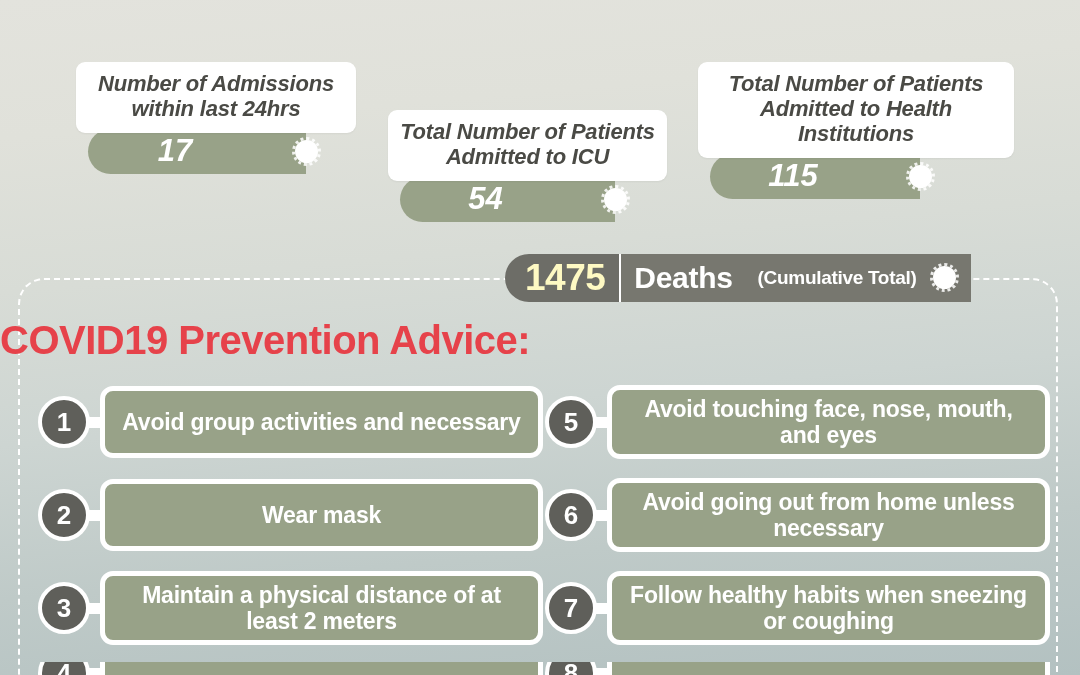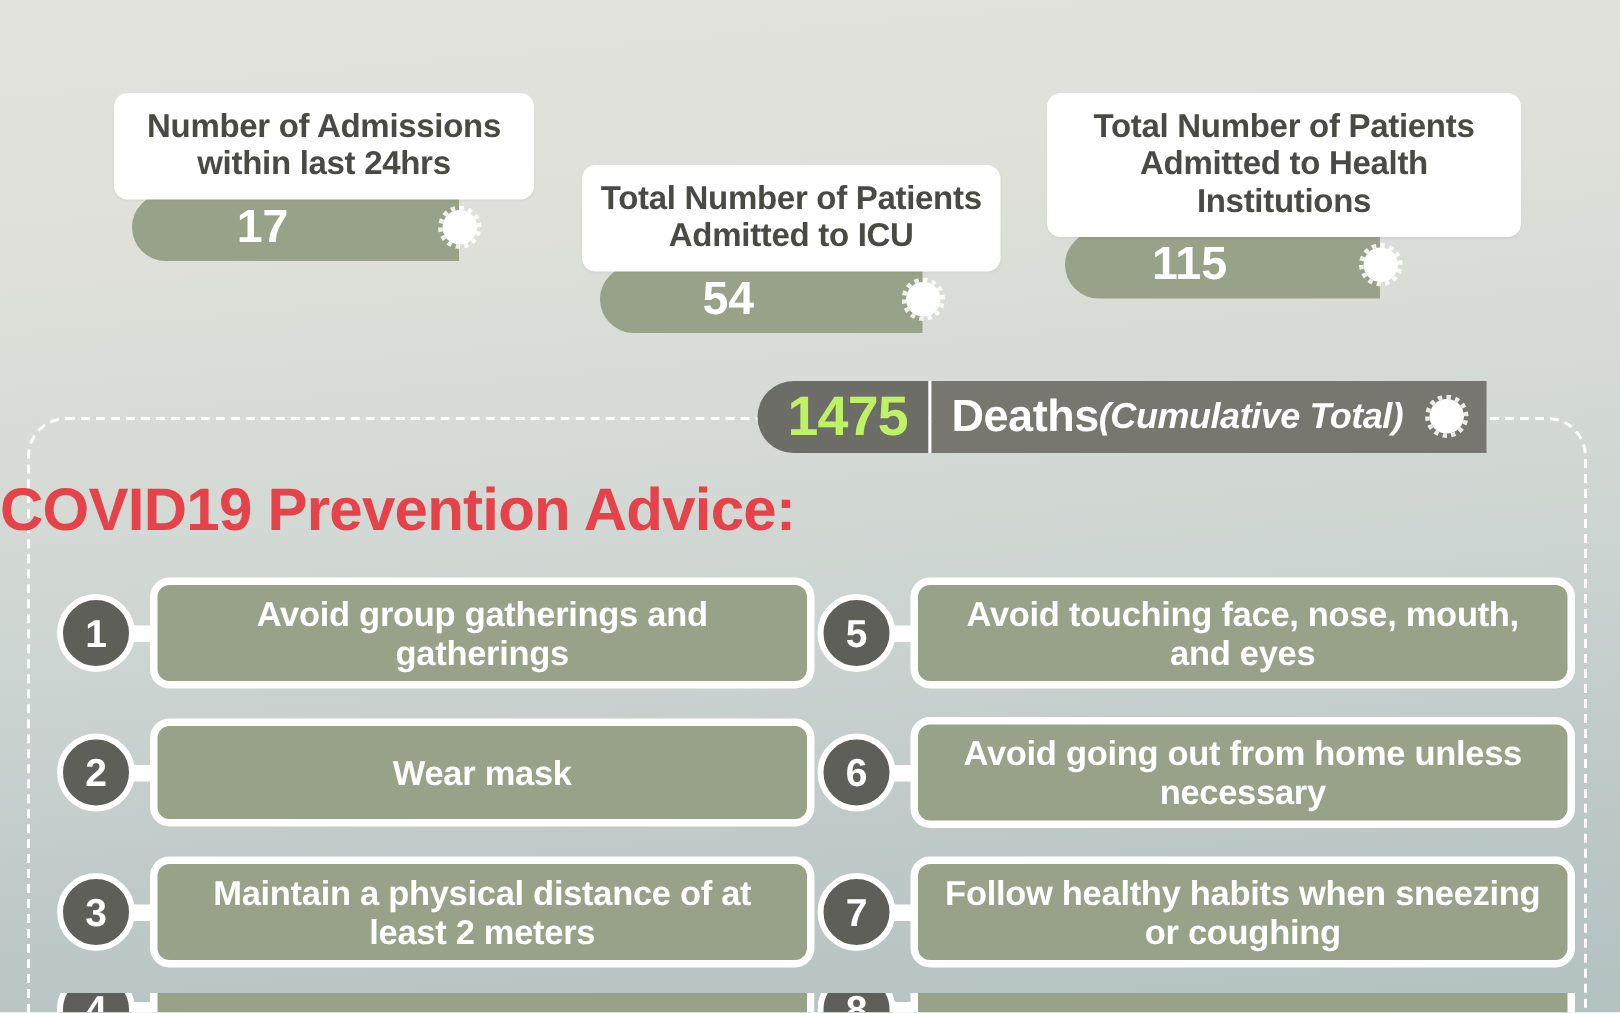--- a/index.html
+++ b/index.html
@@ -17,21 +17,21 @@
         #e3e3dd 0%,
         #e0e1da 18%,
         #d8dcd6 38%,
         #cdd5d2 58%,
         #bfcac8 78%,
         #b3c1c1 100%);
     overflow:hidden;
   }
 
   
-  .stat-card { position:absolute; }
+  .stat-card { position:absolute;font-style:italic; }
 
   .stat-header {
     background:#ffffff;
     border-radius:9px;
     padding:10px 12px 11px;
     text-align:center;
     color:#4a4a45;
     font-weight:bold;
     font-size:22px;
     line-height:1.13;
@@ -87,39 +87,40 @@
     position:absolute;
     left:505px; top:254px;
     height:48px;
     display:flex;
     align-items:stretch;
     z-index:5;
   }
   #deaths-count {
     background:#6d6d67;
     border-radius:24px 0 0 24px;
-    color:#bef264;
+    color:#fef9c3;
     font-weight:bold;
     font-size:37px;
     display:flex; align-items:center;
     padding:0 14px 0 20px;
     letter-spacing:-0.5px;
   }
   #deaths-divider { width:2px; background:#ffffff; }
   #deaths-label {
     background:#77776f;
     color:#ffffff;
     display:flex; align-items:center;
     padding:0 10px 0 13px;
     font-weight:bold;
     font-size:30px;
     white-space:nowrap;
     letter-spacing:-0.3px;
-  }
-  #deaths-label .sub { font-size:24px;font-style:italic; }
+    gap:25px;
+  }
+  #deaths-label .sub { font-size:19px; }
   #deaths-end {
     background:#77776f;
     width:45px;
     position:relative;
   }
   #deaths-end .dot-marker { top:9px; left:4px; }
 
   
   #advice-title {
     position:absolute;
@@ -229,21 +230,21 @@
     </div>
   </div>
 
   <div id="advice-title">COVID19 Prevention Advice:</div>
 
   <div class="col" id="col-left">
 
     <div class="advice-row">
       <div class="num-badge">1</div>
       <div class="connector"></div>
-      <div class="advice-pill">Avoid  group gatherings and gatherings</div>
+      <div class="advice-pill">Avoid  group activities and necessary</div>
     </div>
 
     <div class="advice-row">
       <div class="num-badge">2</div>
       <div class="connector"></div>
       <div class="advice-pill">Wear mask</div>
     </div>
 
     <div class="advice-row">
       <div class="num-badge">3</div>

